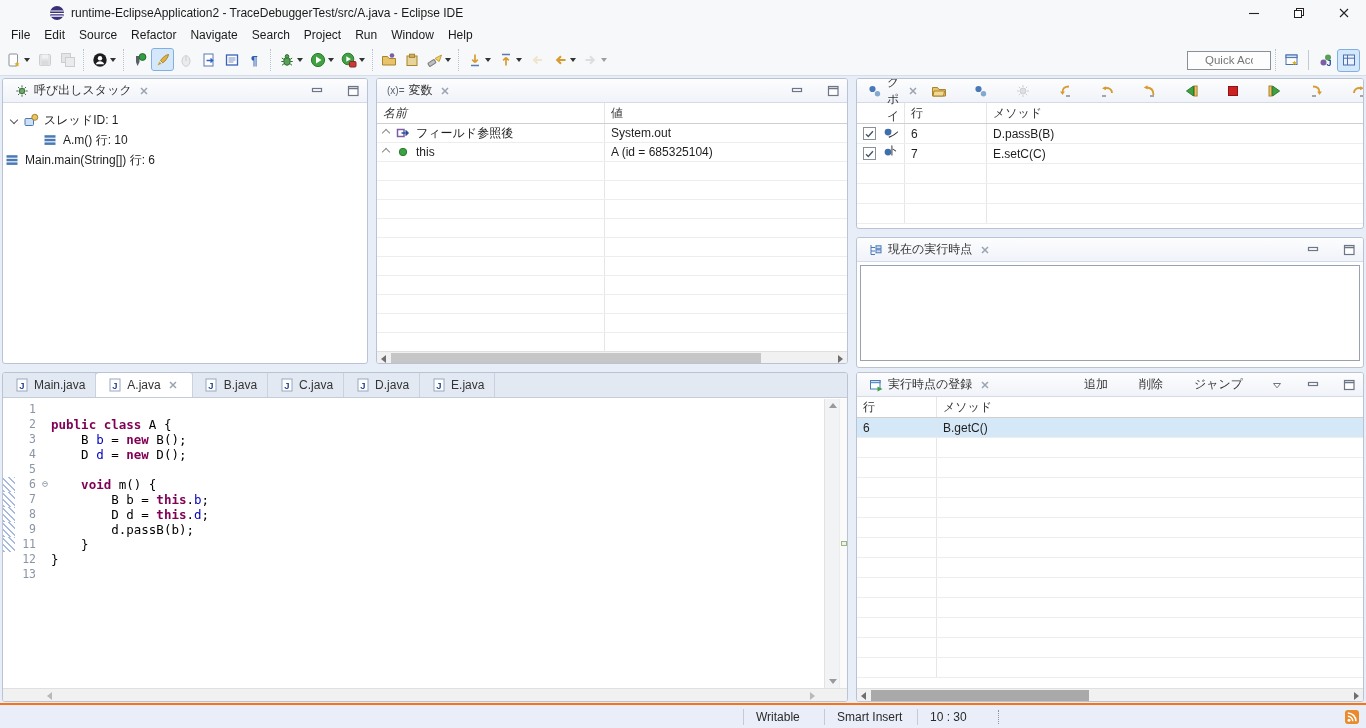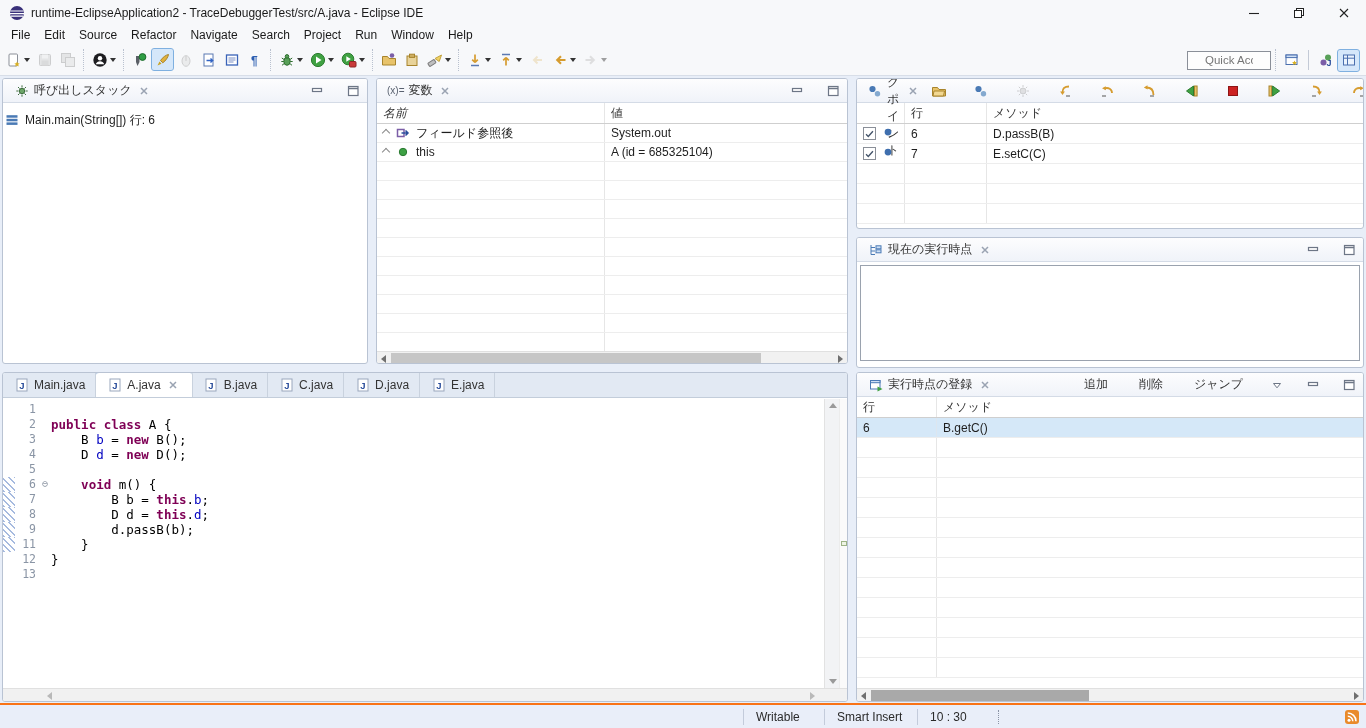--- a/index.html
+++ b/index.html
@@ -1,21 +1,21 @@
 <!DOCTYPE html>
 <html><head>
 <meta charset="utf-8">
 <style>
   * { margin:0; padding:0; box-sizing:border-box; }
   html,body { width:1366px; height:728px; overflow:hidden; }
   body { font-family:"Liberation Sans","DejaVu Sans",sans-serif; font-size:12px; color:#1e1e1e; }
   .window { position:relative; width:1366px; height:728px; background:#e8eef8; overflow:hidden; }
 
   
-  .titlebar { position:absolute; left:0; top:0; width:1366px; height:26px; background:#f7f8fa; display:flex; align-items:center; }
+  .titlebar { position:absolute; left:0; top:0; width:1366px; height:26px; background:#f7f8fa; display:flex; align-items:center;padding-left:40px; }
   .titlebar .logo { margin:0 6px 0 8px; }
   .title-text { font-size:12px; color:#1a1a1a; }
   .win-controls { position:absolute; right:0; top:0; height:26px; display:flex; }
   .win-btn { width:45px; height:26px; display:flex; align-items:center; justify-content:center; }
   .menubar { position:absolute; left:0; top:26px; width:1366px; height:18px; background:#f7f8fa; display:flex; align-items:center; padding-left:4px; }
   .menu-item { padding:1px 7px; color:#1a1a1a; }
   .toolbar { position:absolute; left:0; top:44px; width:1366px; height:32px; background:#f7f8fa; border-bottom:1px solid #d8dee8; display:flex; align-items:center; padding-left:2px; }
   .tsep { width:1px; height:22px; border-left:1px dotted #b9c1cf; margin:0 4px; }
   .tbtn { display:flex; align-items:center; padding:2px 2px; border-radius:2px; margin:0 1px; }
   .tbtn.active { background:#d5e7fa; outline:1px solid #7fb0e0; }
@@ -383,20 +383,40 @@
           </span>
         <span class="ic">
             <svg viewBox="0 0 16 16" width="16" height="16">
               <rect x="3.5" y="3.5" width="9.5" height="9" fill="#fff" stroke="#6d7686" stroke-width="1.2"></rect>
               <line x1="3.5" y1="5.5" x2="13" y2="5.5" stroke="#6d7686" stroke-width="1.6"></line>
             </svg>
           </span>
       </div>
     </div>
     <div class="tree" id="cs-tree">
+        <div class="tree-row" style="padding-left: 8px;">
+          <span class="chev chev-d"></span>
+          <span class="ic">
+            <svg viewBox="0 0 16 16" width="16" height="16">
+              <rect x="2" y="6.5" width="8.5" height="7" rx="1" fill="#cfe0f5" stroke="#4a7ab5"></rect>
+              <circle cx="11.8" cy="5.3" r="3" fill="#e8c36a" stroke="#a8842c"></circle>
+            </svg>
+          </span>
+          <span>スレッドID: 1</span>
+        </div>
+        <div class="tree-row" style="padding-left: 38px;">
+          <span class="ic">
+            <svg viewBox="0 0 16 16" width="16" height="16">
+              <rect x="2.5" y="3.2" width="11" height="2.5" fill="#4a7ab5"></rect>
+              <rect x="2.5" y="6.8" width="11" height="2.5" fill="#4a7ab5"></rect>
+              <rect x="2.5" y="10.4" width="11" height="2.5" fill="#4a7ab5"></rect>
+            </svg>
+          </span>
+          <span>A.m() 行: 10</span>
+        </div>
         <div class="tree-row" style="">
           <span class="ic">
             <svg viewBox="0 0 16 16" width="16" height="16">
               <rect x="2.5" y="3.2" width="11" height="2.5" fill="#4a7ab5"></rect>
               <rect x="2.5" y="6.8" width="11" height="2.5" fill="#4a7ab5"></rect>
               <rect x="2.5" y="10.4" width="11" height="2.5" fill="#4a7ab5"></rect>
             </svg>
           </span>
           <span>Main.main(String[]) 行: 6</span>
         </div>

